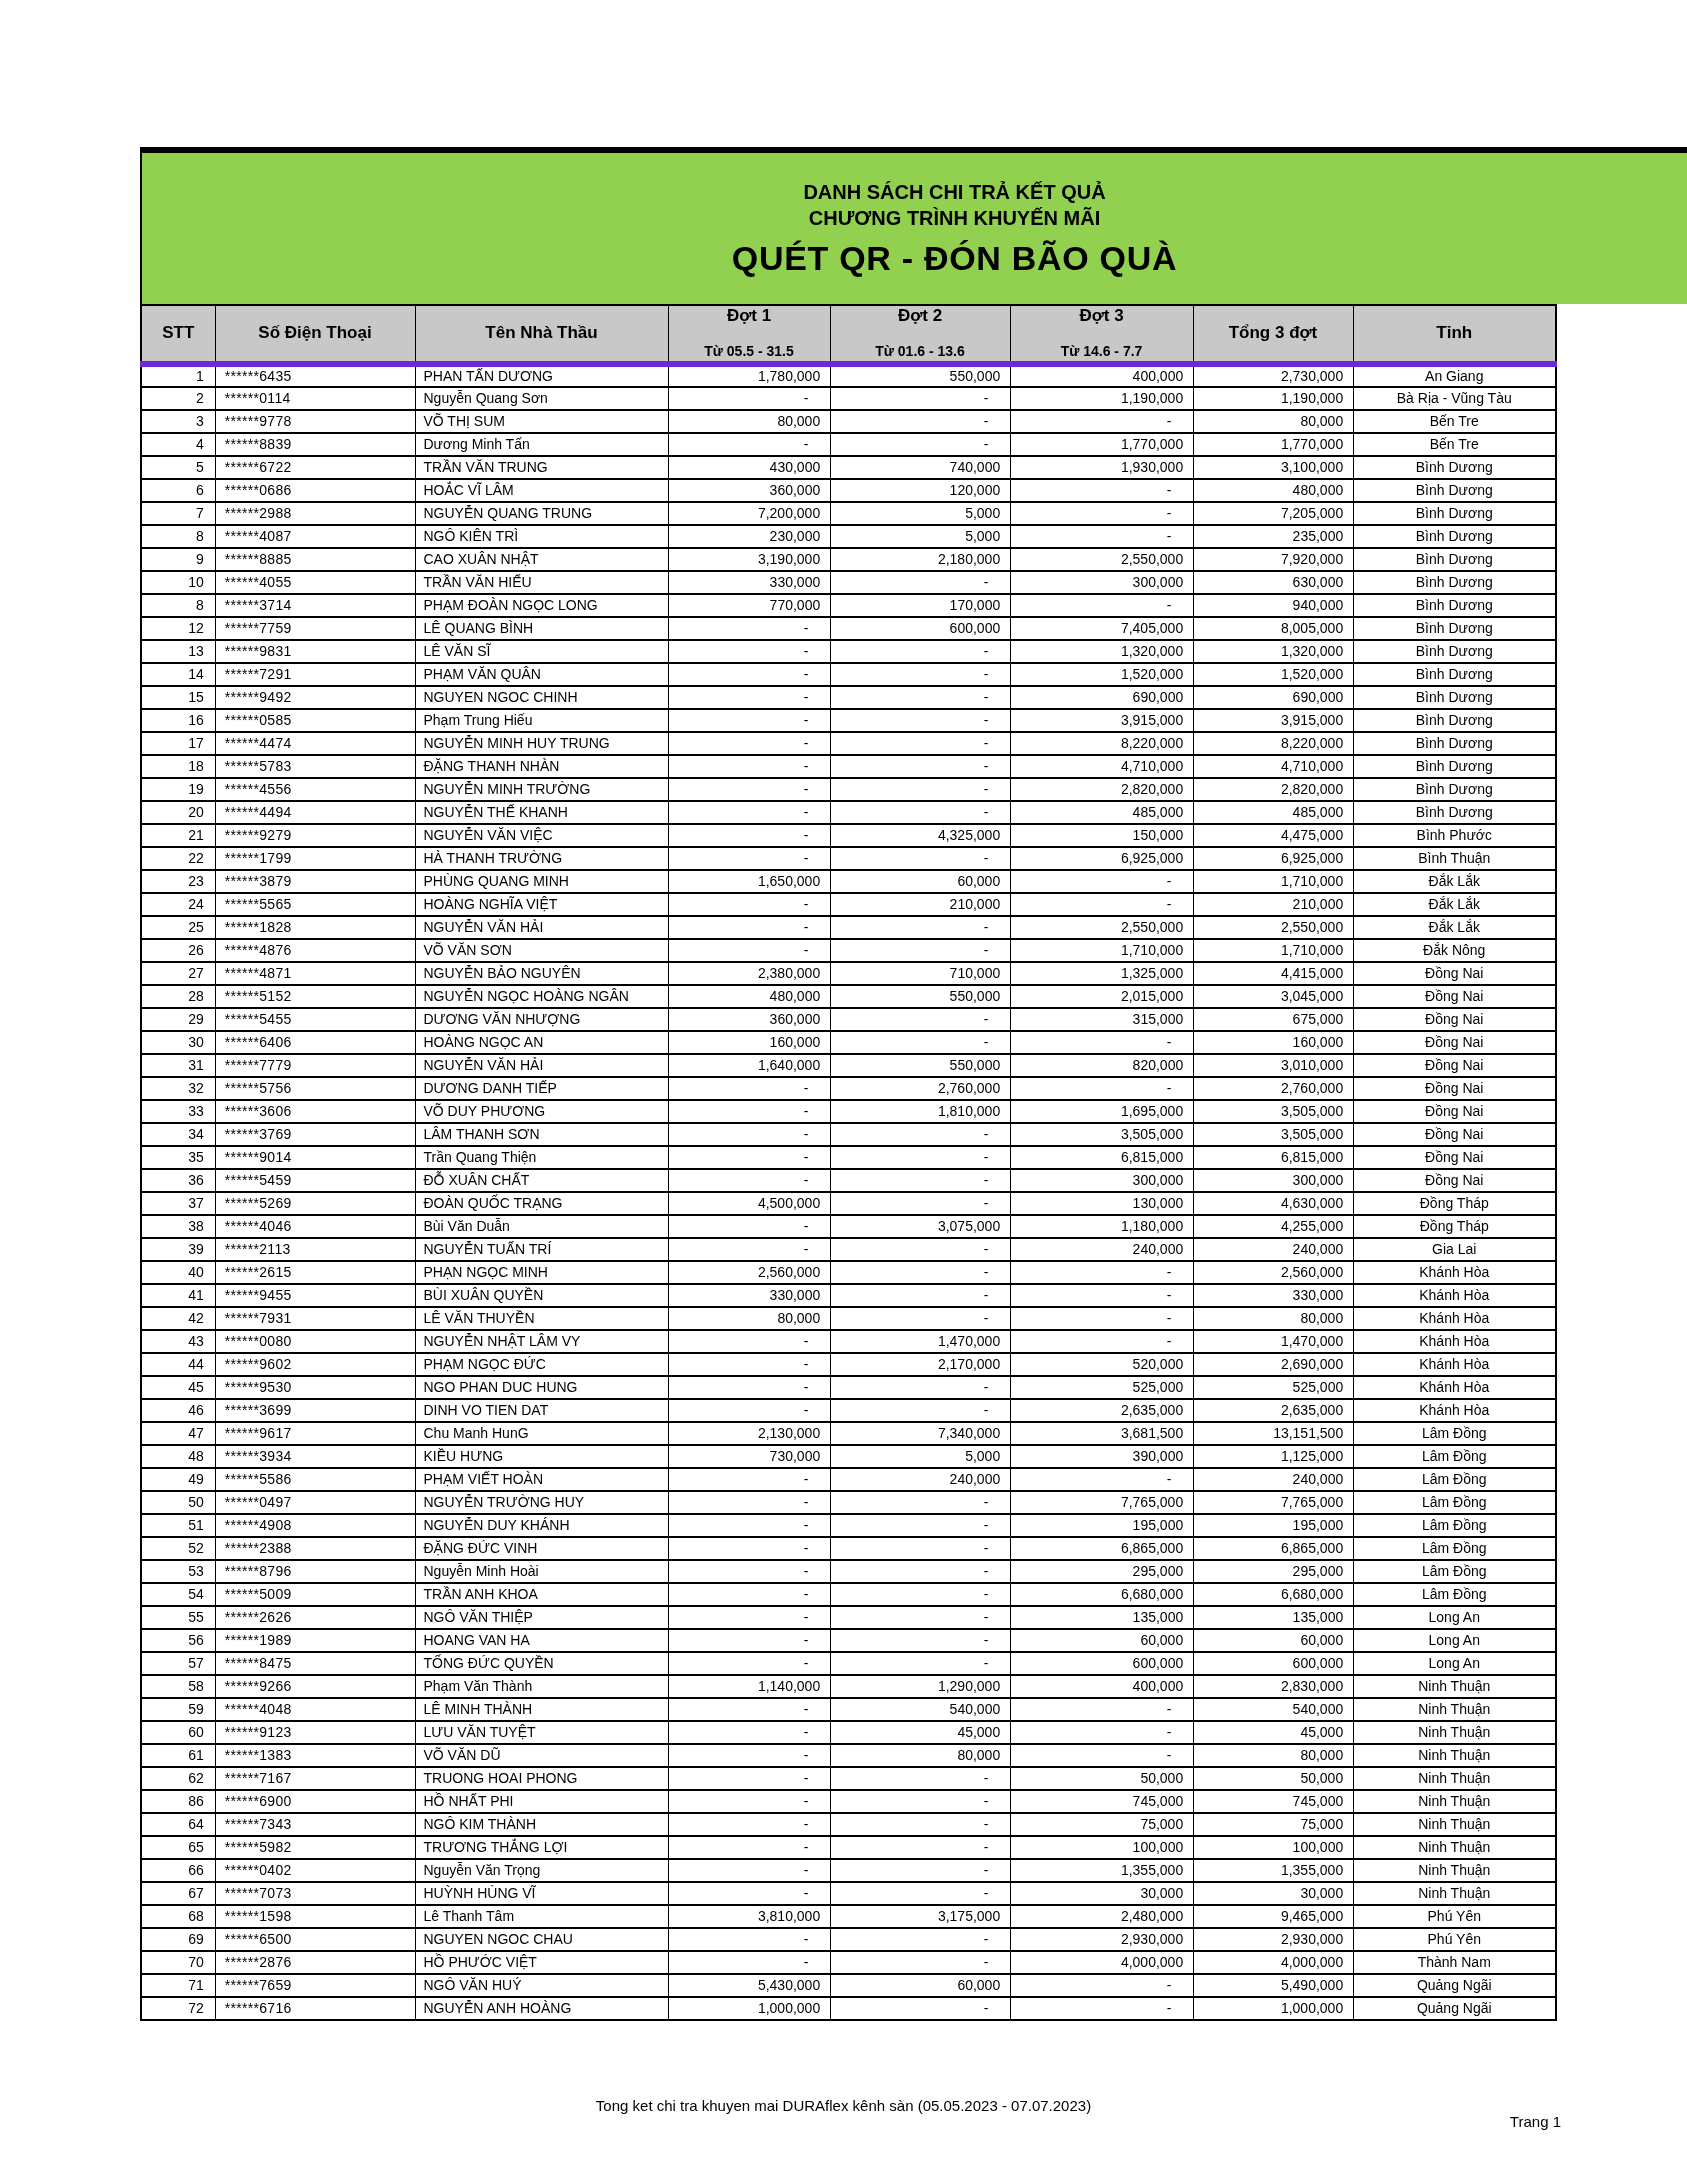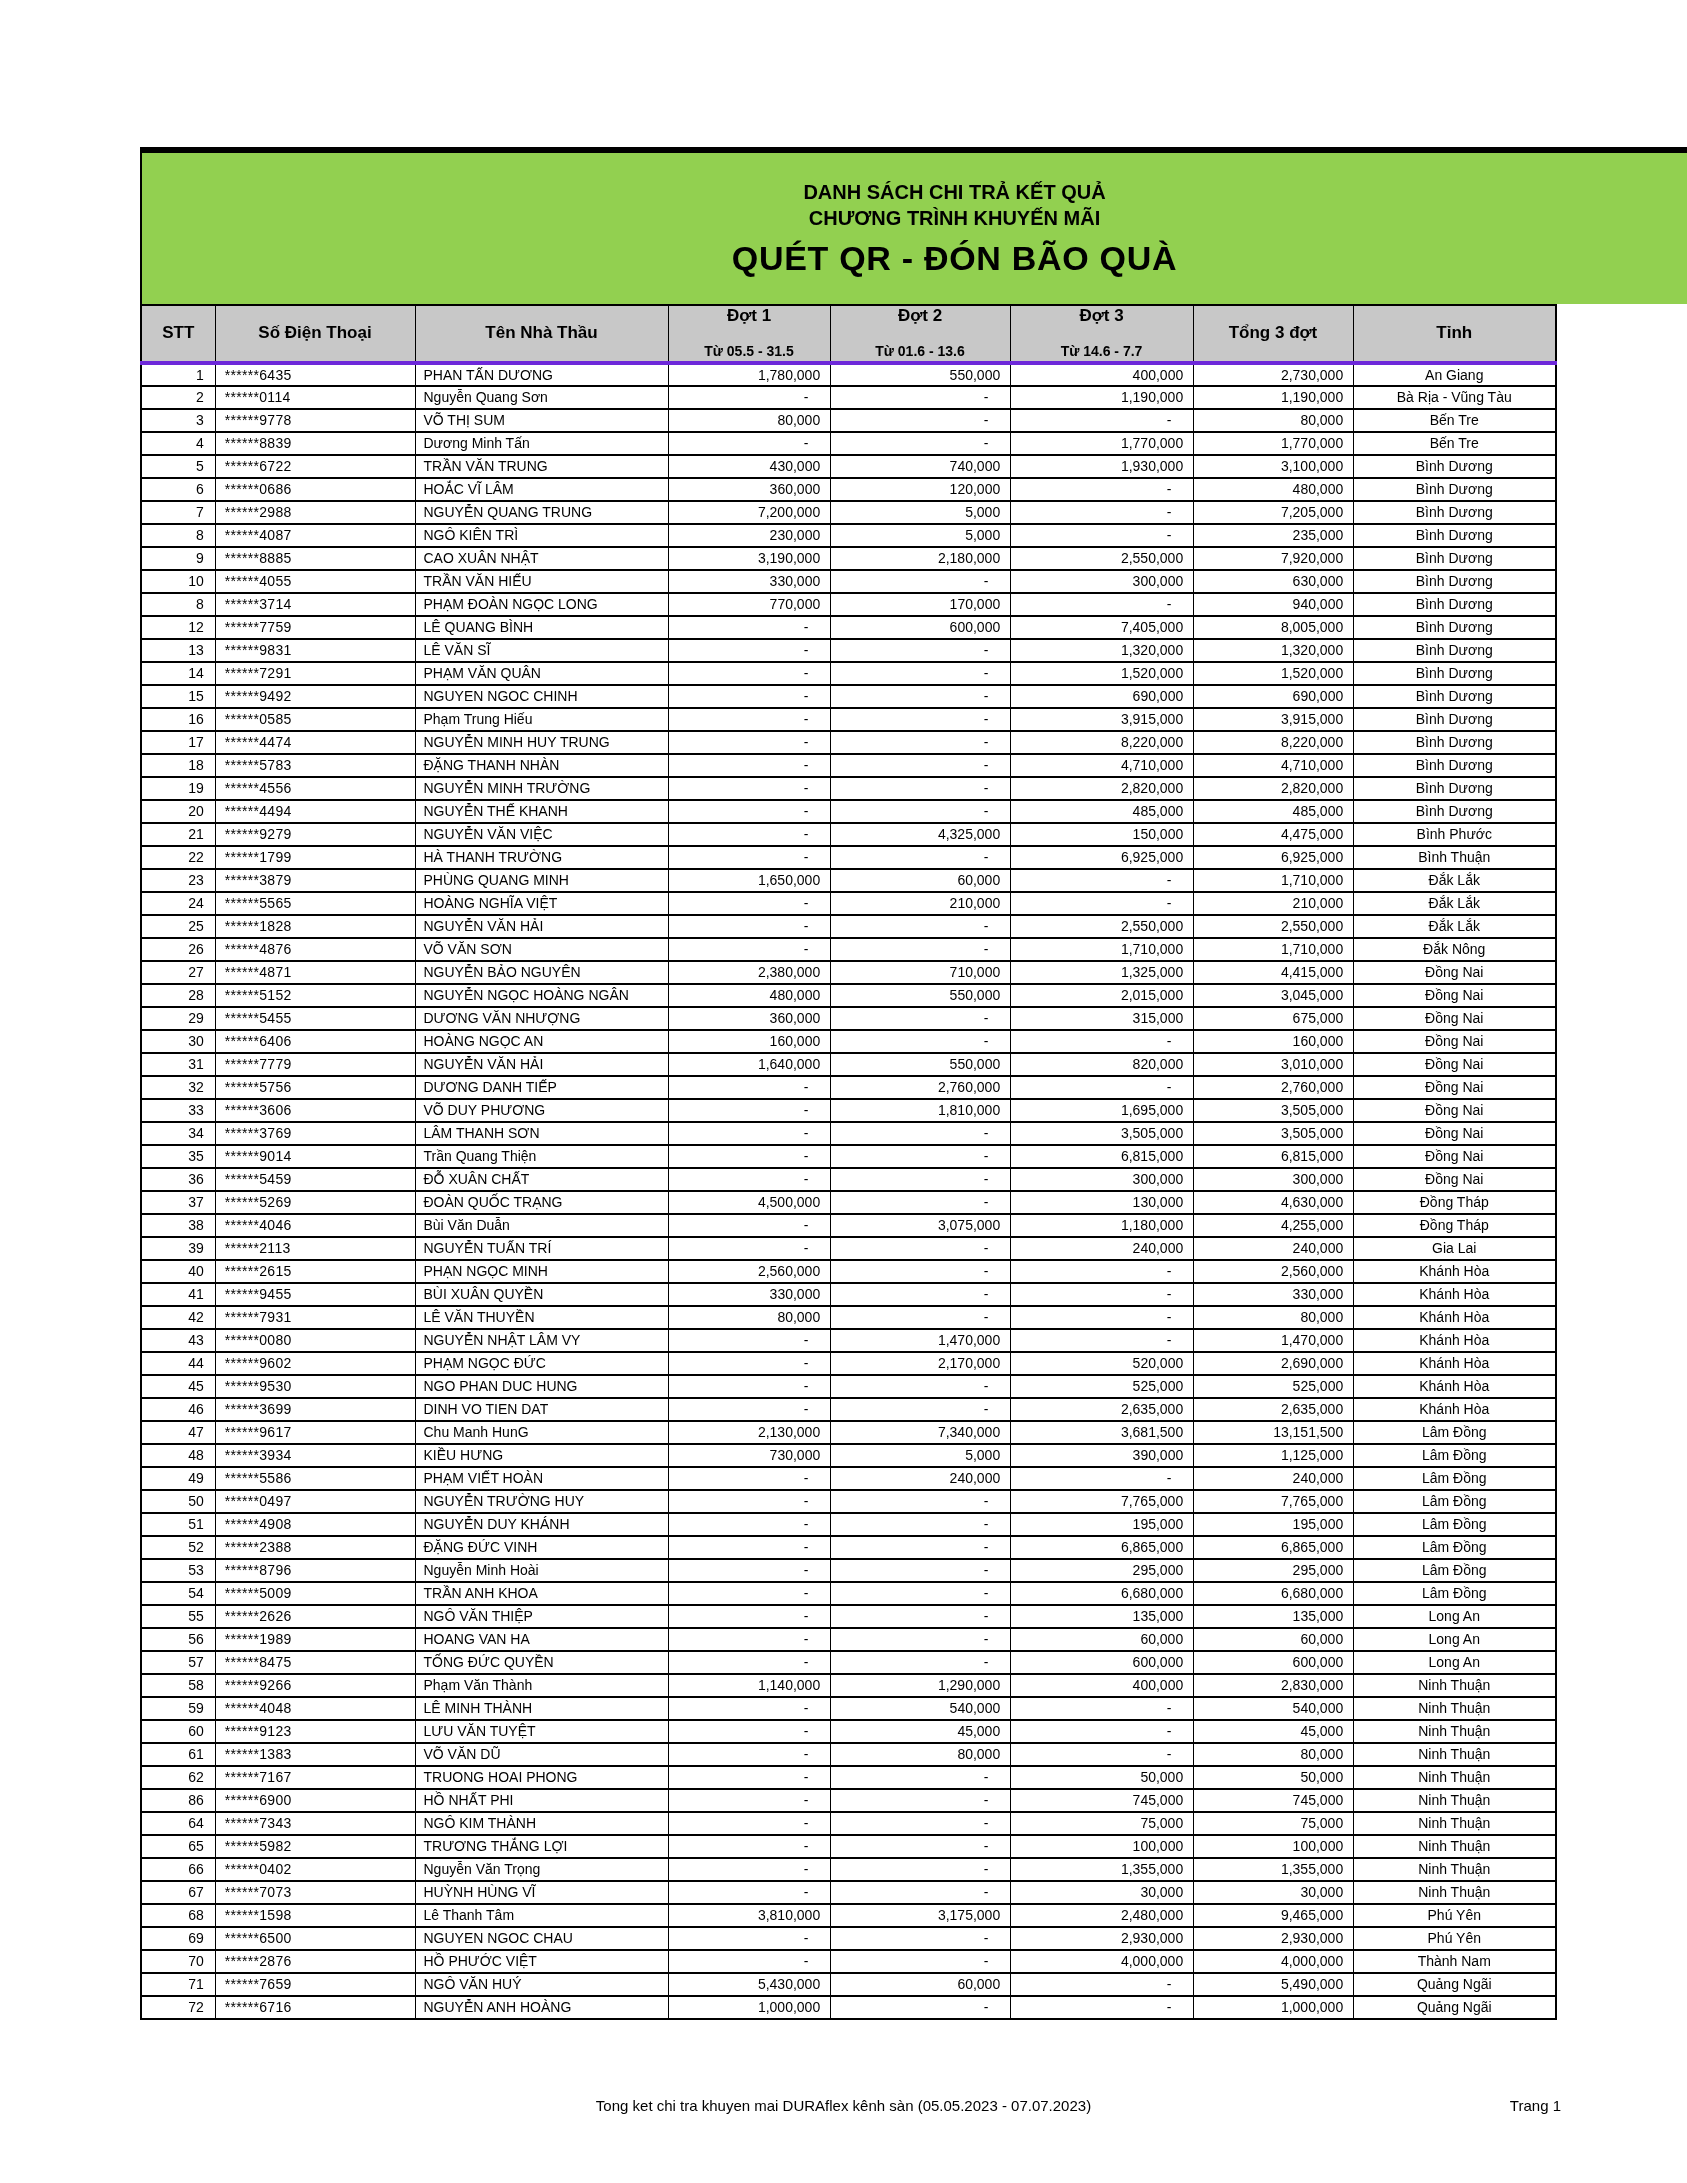--- a/index.html
+++ b/index.html
@@ -23,21 +23,21 @@
 
   
   table.main{
     position:absolute;left:140px;top:304px;width:1415px;
     border-collapse:collapse;table-layout:fixed;
     border:2.6px solid #000;border-top:2px solid #000;
     font-size:14px;
   }
   thead th{
     box-sizing:border-box;height:56px;
-    border-left:1.3px solid #000;border-right:1.3px solid #000;border-bottom:4px solid #6d28d9;
+    border-left:1.3px solid #000;border-right:1.3px solid #000;border-bottom:6px solid #6d28d9;
     font-weight:bold;font-size:17px;line-height:20px;
     text-align:center;vertical-align:middle;padding:0 2.6px;
     overflow:hidden;
   }
   .th-sub:not(:empty){margin-top:14.6px;font-size:14px;}
   tbody td{
     box-sizing:border-box;height:23px;
     border-left:1.3px solid #000;border-right:1.3px solid #000;
     border-top:2px solid #000;border-bottom:2px solid #000;
     white-space:nowrap;overflow:hidden;vertical-align:middle;
@@ -49,21 +49,21 @@
   td.c3,td.c4,td.c5,td.c6{text-align:right;padding-right:9.3px;}
   td.c7{text-align:center;}
   td.dash{padding-right:21px;}
 
   
   .footer{
     position:absolute;top:2096px;left:0;width:1687px;height:26.5px;
     font-size:15px;line-height:20px;
   }
   .footer-center{position:absolute;left:0;width:1687px;text-align:center;}
-  .footer-page{position:absolute;right:126px;top:0;}
+  .footer-page{position:absolute;right:126px;top:16px;}
 </style>
 </head>
 <body>
 
 <div class="page">
 
   <div class="title-box" id="title-box" style="background: rgb(146, 208, 80);">
     <div class="title-line">DANH SÁCH CHI TRẢ KẾT QUẢ</div>
     <div class="title-line">CHƯƠNG TRÌNH KHUYẾN MÃI</div>
     <div class="title-big">QUÉT QR - ĐÓN BÃO QUÀ</div>

